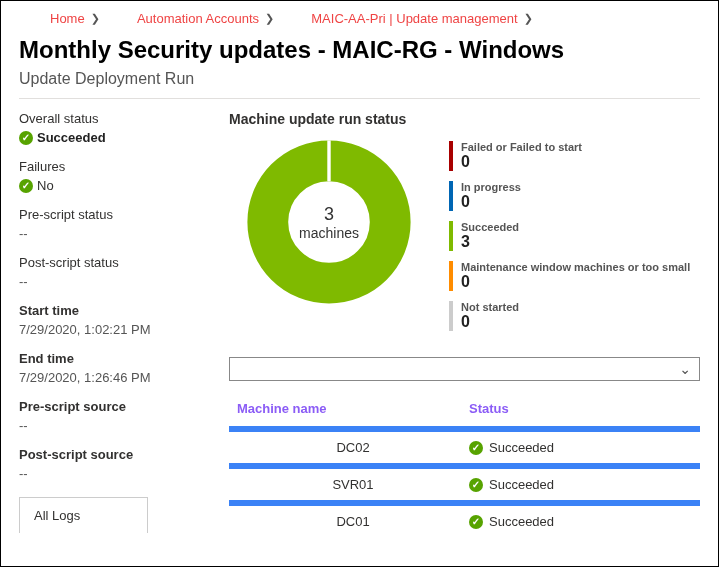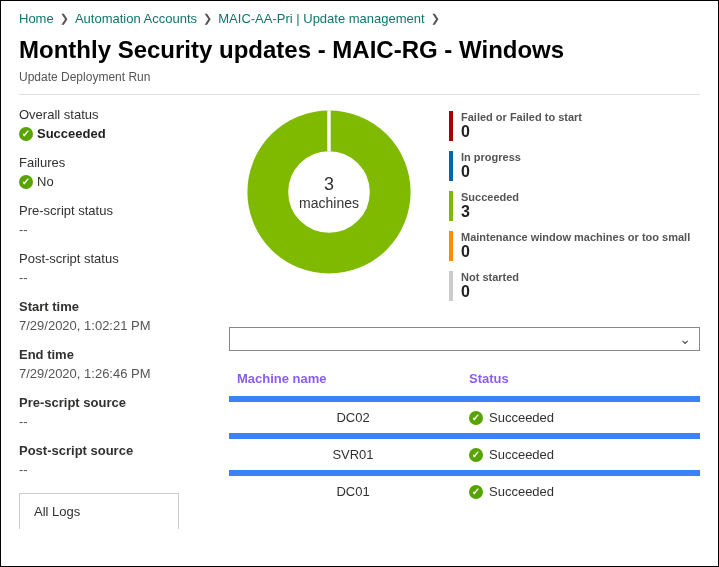--- a/index.html
+++ b/index.html
@@ -14,29 +14,29 @@
     border: 1px solid #000;
   }
   .page { padding: 10px 18px 0 18px; }
   .breadcrumb {
     font-size: 13px;
     display: flex;
     align-items: center;
     gap: 6px;
     margin-bottom: 10px;
   }
-  .breadcrumb a { color: #0f766e; text-decoration: none; cursor: pointer; }
+  .breadcrumb a { color: #ef4444; text-decoration: none; cursor: pointer; margin-left: 31px; }
   .breadcrumb .sep { color: #555; font-size: 11px; }
   h1.title {
     font-size: 24px;
     font-weight: 600;
     color: #000000;
     margin-bottom: 6px;
   }
-  .subtitle { font-size: 12px; color: #555; margin-bottom: 10px; }
+  .subtitle { font-size: 16px; color: #555; margin-bottom: 10px; }
   .divider { border-top: 1px solid #e1dfdd; margin-bottom: 12px; }
   .body { display: flex; }
   .side {
     width: 210px;
     flex: 0 0 210px;
     font-size: 13px;
   }
   .side .group { margin-bottom: 14px; }
   .side .label {
     font-size: 13px;
@@ -54,21 +54,21 @@
     align-items: center; justify-content: center;
     color: #fff; font-size: 10px; font-weight: bold;
     line-height: 1;
   }
   .check-icon::before { content: "✓"; }
   .all-logs {
     margin-top: 16px;
     border: 1px solid #ccc;
     border-bottom: none;
     padding: 10px 14px;
-    width: 160px;
+    width: 129px;
     font-size: 13px;
     color: #323130;
     background: #fff;
     cursor: pointer;
   }
   .main { flex: 1; min-width: 0; }
   .section-title { font-weight: 700; font-size: 14px; margin-bottom: 10px; }
   .status-row { display: flex; gap: 20px; align-items:flex-start; margin-bottom: 26px;}
   .donut-wrap { width: 200px; display:flex; justify-content:center; }
   .donut { position: relative; width: 170px; height: 170px; }
@@ -169,20 +169,21 @@
 
       <div class="group">
         <div class="label" style="font-weight:600">Post-script source</div>
         <div class="value-muted">--</div>
       </div>
 
       <div class="all-logs">All Logs</div>
     </div>
 
     <div class="main">
+      <div class="section-title">Machine update run status</div>
 
       <div class="status-row">
         <div class="donut-wrap">
           <div class="donut">
             <svg viewBox="0 0 100 100">
               <circle cx="50" cy="50" r="36" fill="none" stroke="#7fba00" stroke-width="24"></circle>
               <rect x="49" y="2" width="2" height="24" fill="#fff"></rect>
             </svg>
             <div class="donut-center">
               <div class="num">3</div>

